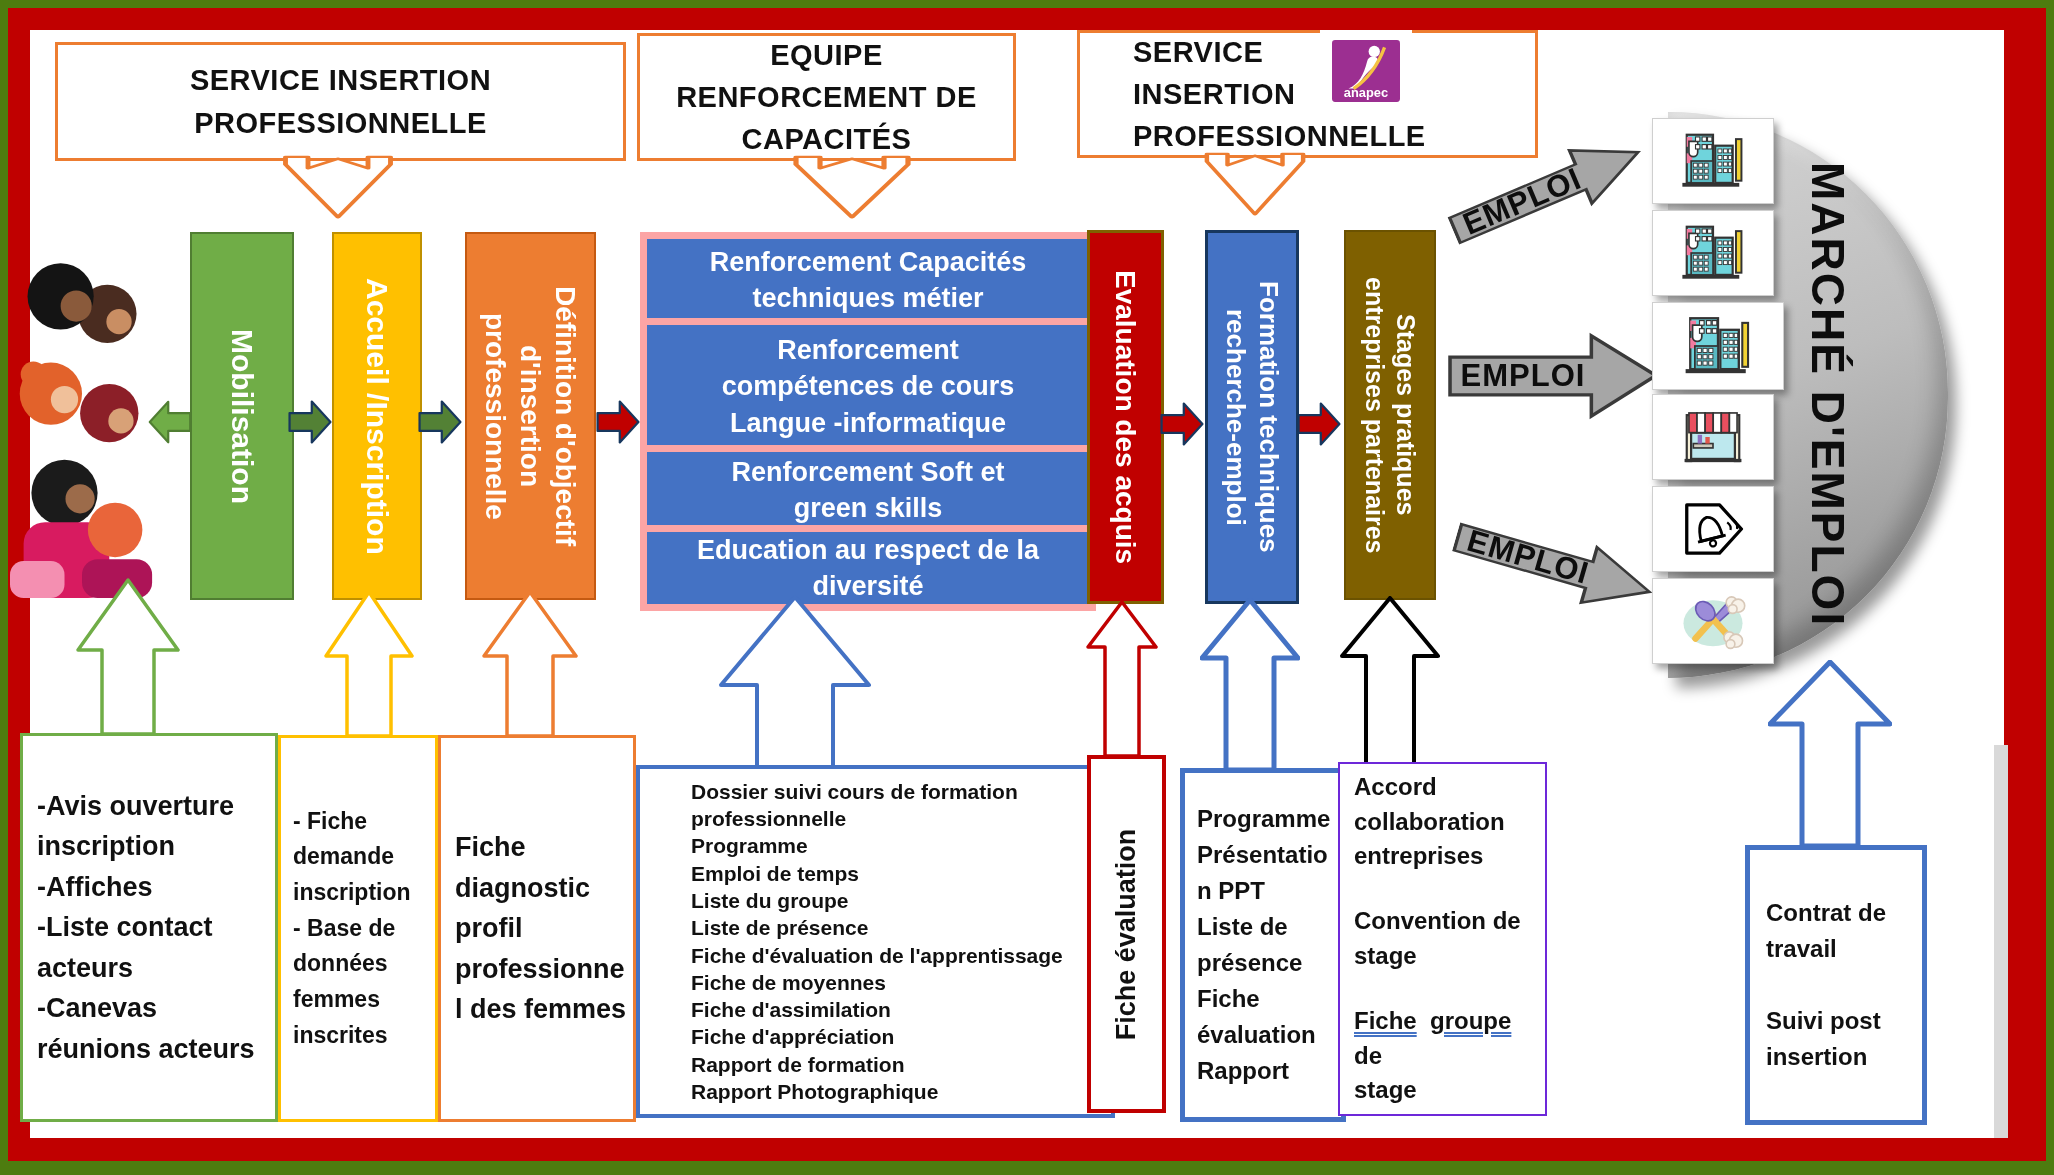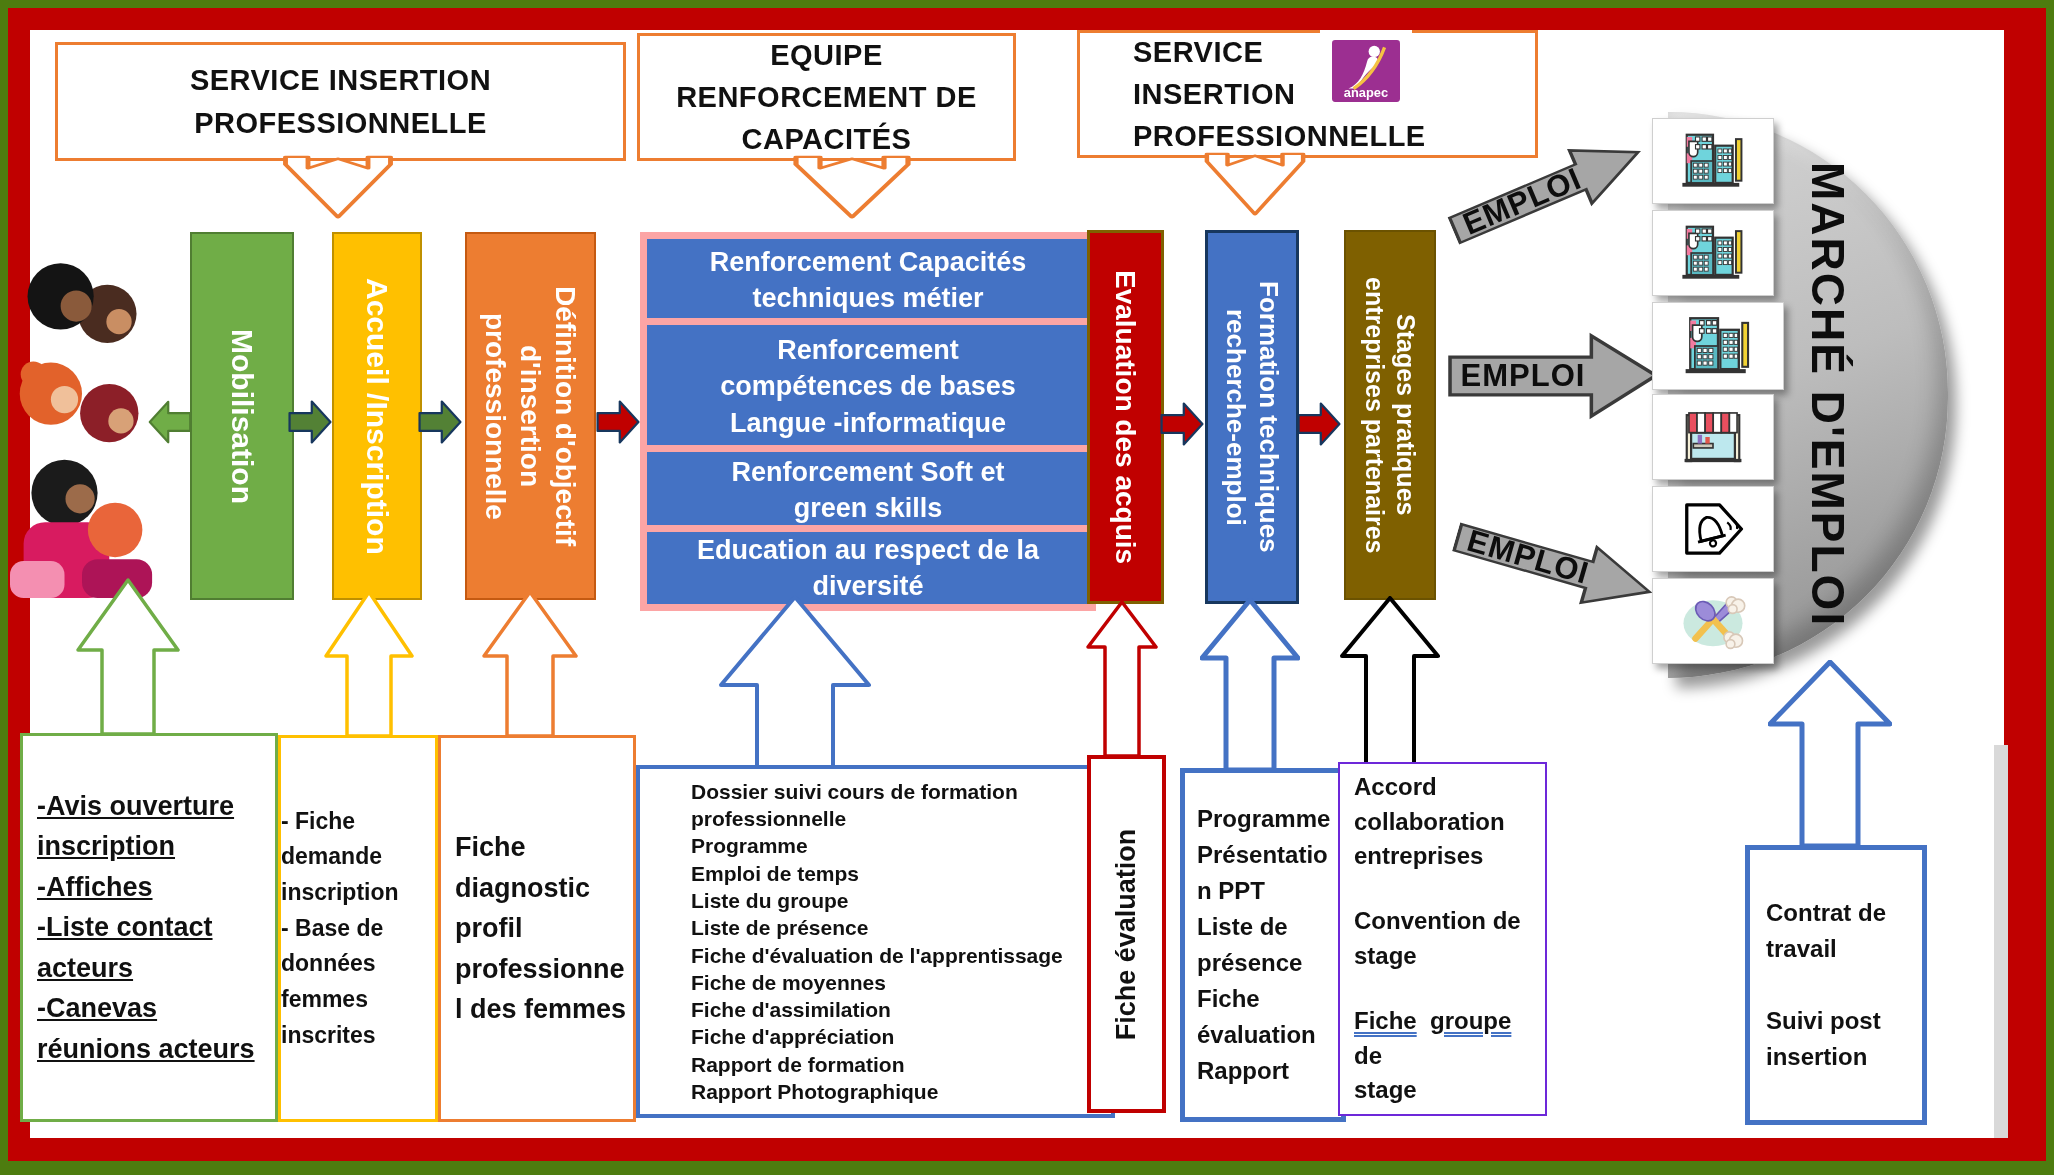--- a/index.html
+++ b/index.html
@@ -101,21 +101,21 @@
 d'insertion
 professionnelle</div>
   </div>
 
   <div class="abs bluebox" style="left:640px;top:232px;width:442px;height:82px;">
     <div class="t">Renforcement Capacités
 techniques métier</div>
   </div>
   <div class="abs bluebox" style="left:640px;top:318px;width:442px;height:123px;">
     <div class="t">Renforcement
-compétences de bases
+compétences de cours
 Langue -informatique</div>
   </div>
   <div class="abs bluebox" style="left:640px;top:445px;width:442px;height:76px;">
     <div class="t">Renforcement Soft et
 green skills</div>
   </div>
   <div class="abs bluebox" style="left:640px;top:525px;width:442px;height:72px;">
     <div class="t">Education au respect de la
 diversité</div>
   </div>
@@ -257,31 +257,31 @@
   <svg class="abs" style="left:1200px;top:598px;" width="100" height="172" viewBox="0 0 100 172">
     <path d="M50,2 L98,60 H74 V172 H26 V60 H2 Z" fill="#fff" stroke="#4472C4" stroke-width="5" stroke-linejoin="round"></path>
   </svg>
   <svg class="abs" style="left:1340px;top:596px;" width="100" height="168" viewBox="0 0 100 168">
     <path d="M50,2 L98,60 H74 V168 H26 V60 H2 Z" fill="#fff" stroke="#000" stroke-width="4" stroke-linejoin="round"></path>
   </svg>
   <svg class="abs" style="left:1768px;top:660px;" width="124" height="186" viewBox="0 0 124 186">
     <path d="M62,2 L122,64 H90 V186 H34 V64 H2 Z" fill="#fff" stroke="#4472C4" stroke-width="5" stroke-linejoin="round"></path>
   </svg>
 
-  <div class="abs docbox" style="left:20px;top:733px;width:252px;height:383px;border:3px solid #70AD47;text-decoration:underline;">
+  <div class="abs docbox" style="left:20px;top:733px;width:252px;height:383px;border:3px solid #70AD47;">
     <div class="t" style="font-size:27px;line-height:1.5;padding-left:14px;">-Avis ouverture
 inscription
 -Affiches
 -Liste contact
 acteurs
 -Canevas
 réunions acteurs</div>
   </div>
   <div class="abs docbox" style="left:278px;top:735px;width:154px;height:381px;border:3px solid #FFC000;">
-    <div class="t" style="font-size:23px;line-height:1.55;padding-left:0;">- Fiche
+    <div class="t" style="font-size:23px;line-height:1.55;padding-left:12px;">- Fiche
 demande
 inscription
 - Base de
 données
 femmes
 inscrites</div>
   </div>
   <div class="abs docbox" style="left:438px;top:735px;width:192px;height:381px;border:3px solid #ED7D31;">
     <div class="t" style="font-size:27px;line-height:1.5;padding-left:14px;">Fiche
 diagnostic

